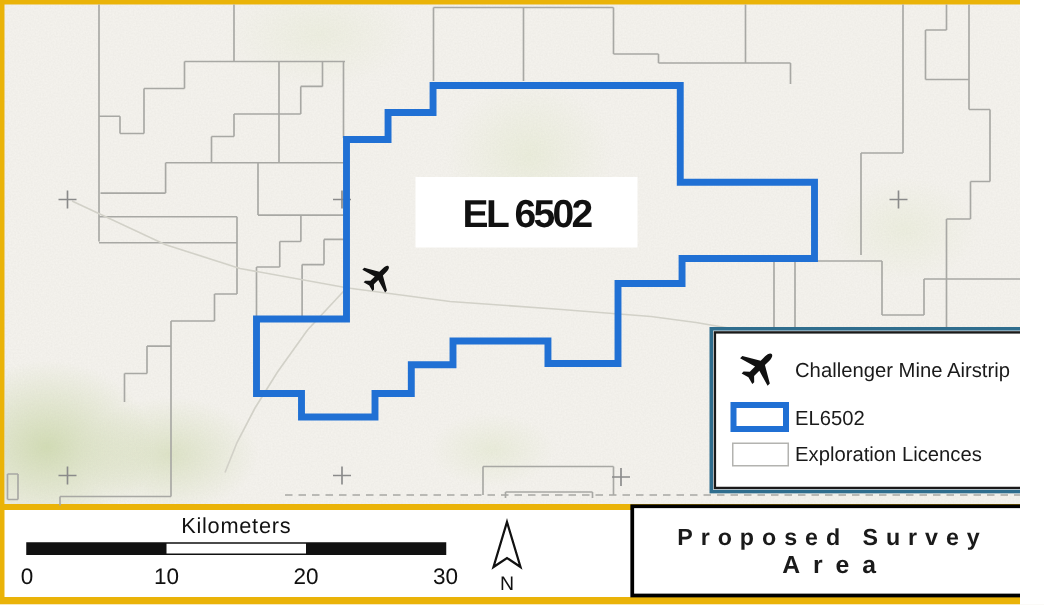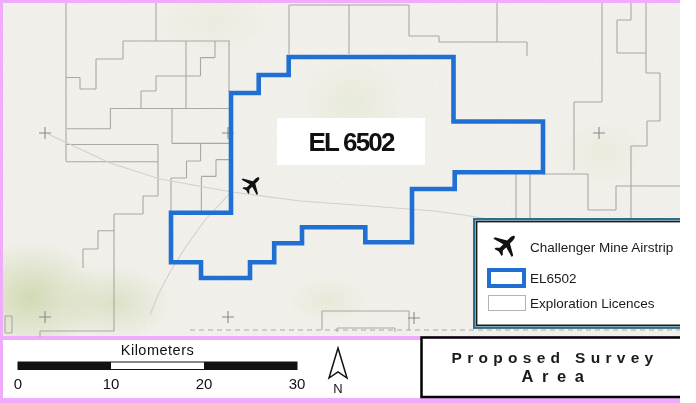--- a/index.html
+++ b/index.html
@@ -1,17 +1,17 @@
 <!DOCTYPE html>
 <html><head>
 <meta charset="utf-8">
 <style>
   html,body{margin:0;padding:0;}
   body{font-family:"Liberation Sans", sans-serif;}
-  #c{position:relative;width:680px;height:403px;background:#f0abfc;overflow:hidden;}
+  #c{position:relative;width:680px;height:403px;background:#eab308;overflow:hidden;}
   #map{position:absolute;left:3px;top:3px;width:690px;height:333px;
     background:
       radial-gradient(100px 80px at 28px 295px, rgba(209,220,178,0.95), rgba(209,220,178,0) 72%),
       radial-gradient(85px 55px at 110px 300px, rgba(214,223,186,0.75), rgba(214,223,186,0) 70%),
       radial-gradient(80px 70px at 350px 100px, rgba(228,234,206,0.55), rgba(228,234,206,0) 70%),
       radial-gradient(60px 35px at 325px 297px, rgba(222,230,196,0.45), rgba(222,230,196,0) 70%),
       radial-gradient(70px 50px at 600px 150px, rgba(230,235,210,0.5), rgba(230,235,210,0) 70%),
       radial-gradient(90px 50px at 210px 20px, rgba(230,235,210,0.45), rgba(230,235,210,0) 70%),
       #f6f4ef;}
   #strip{position:absolute;left:3px;top:340px;width:690px;height:58px;background:#fff;}

